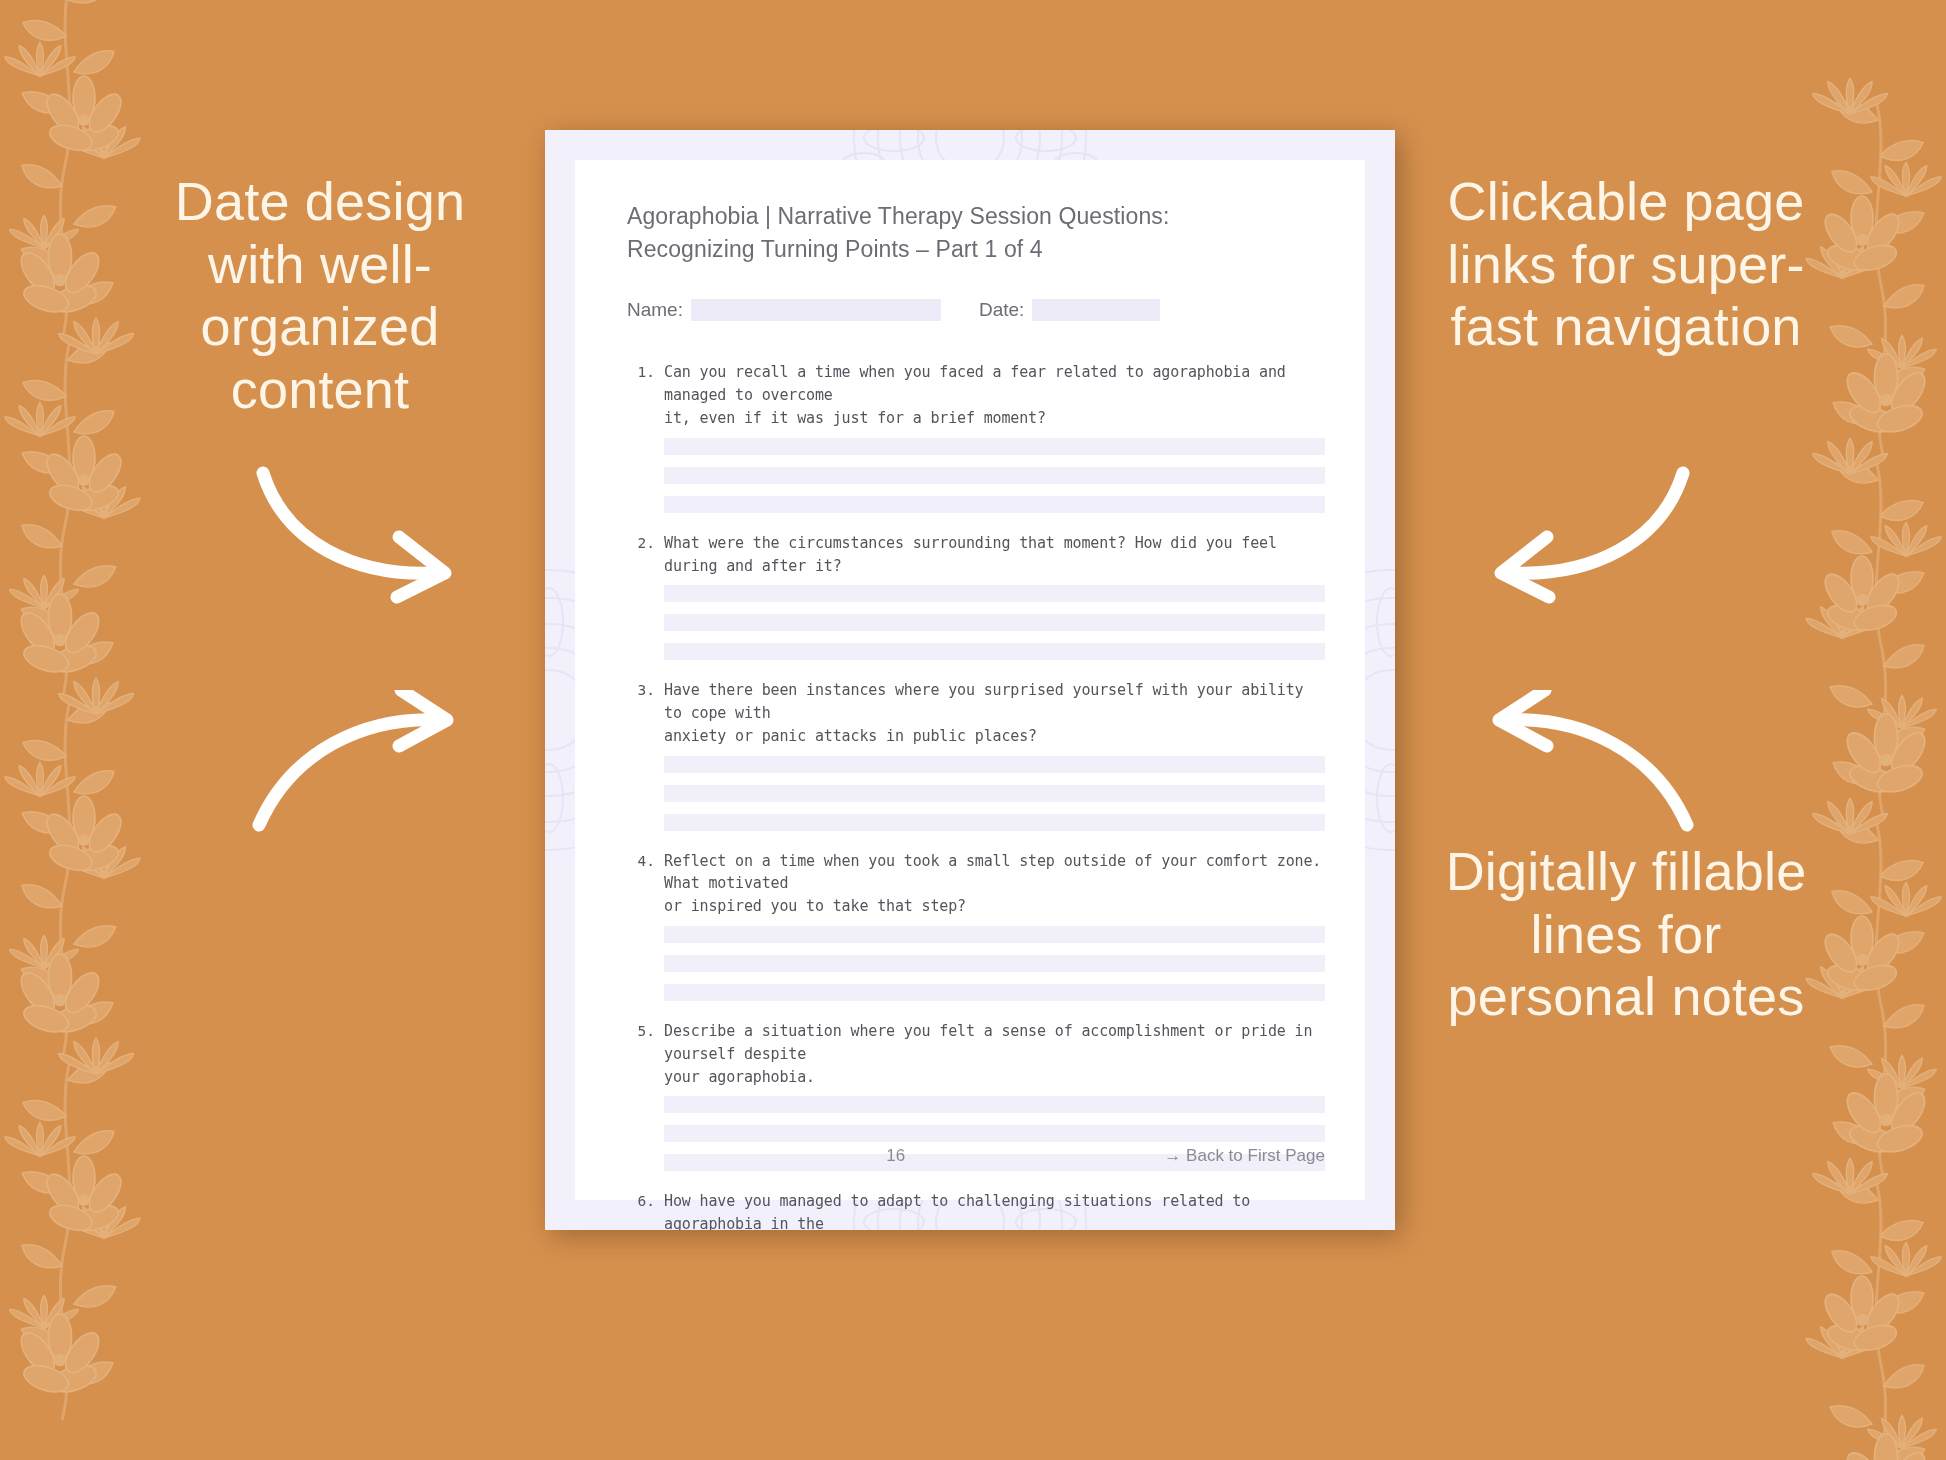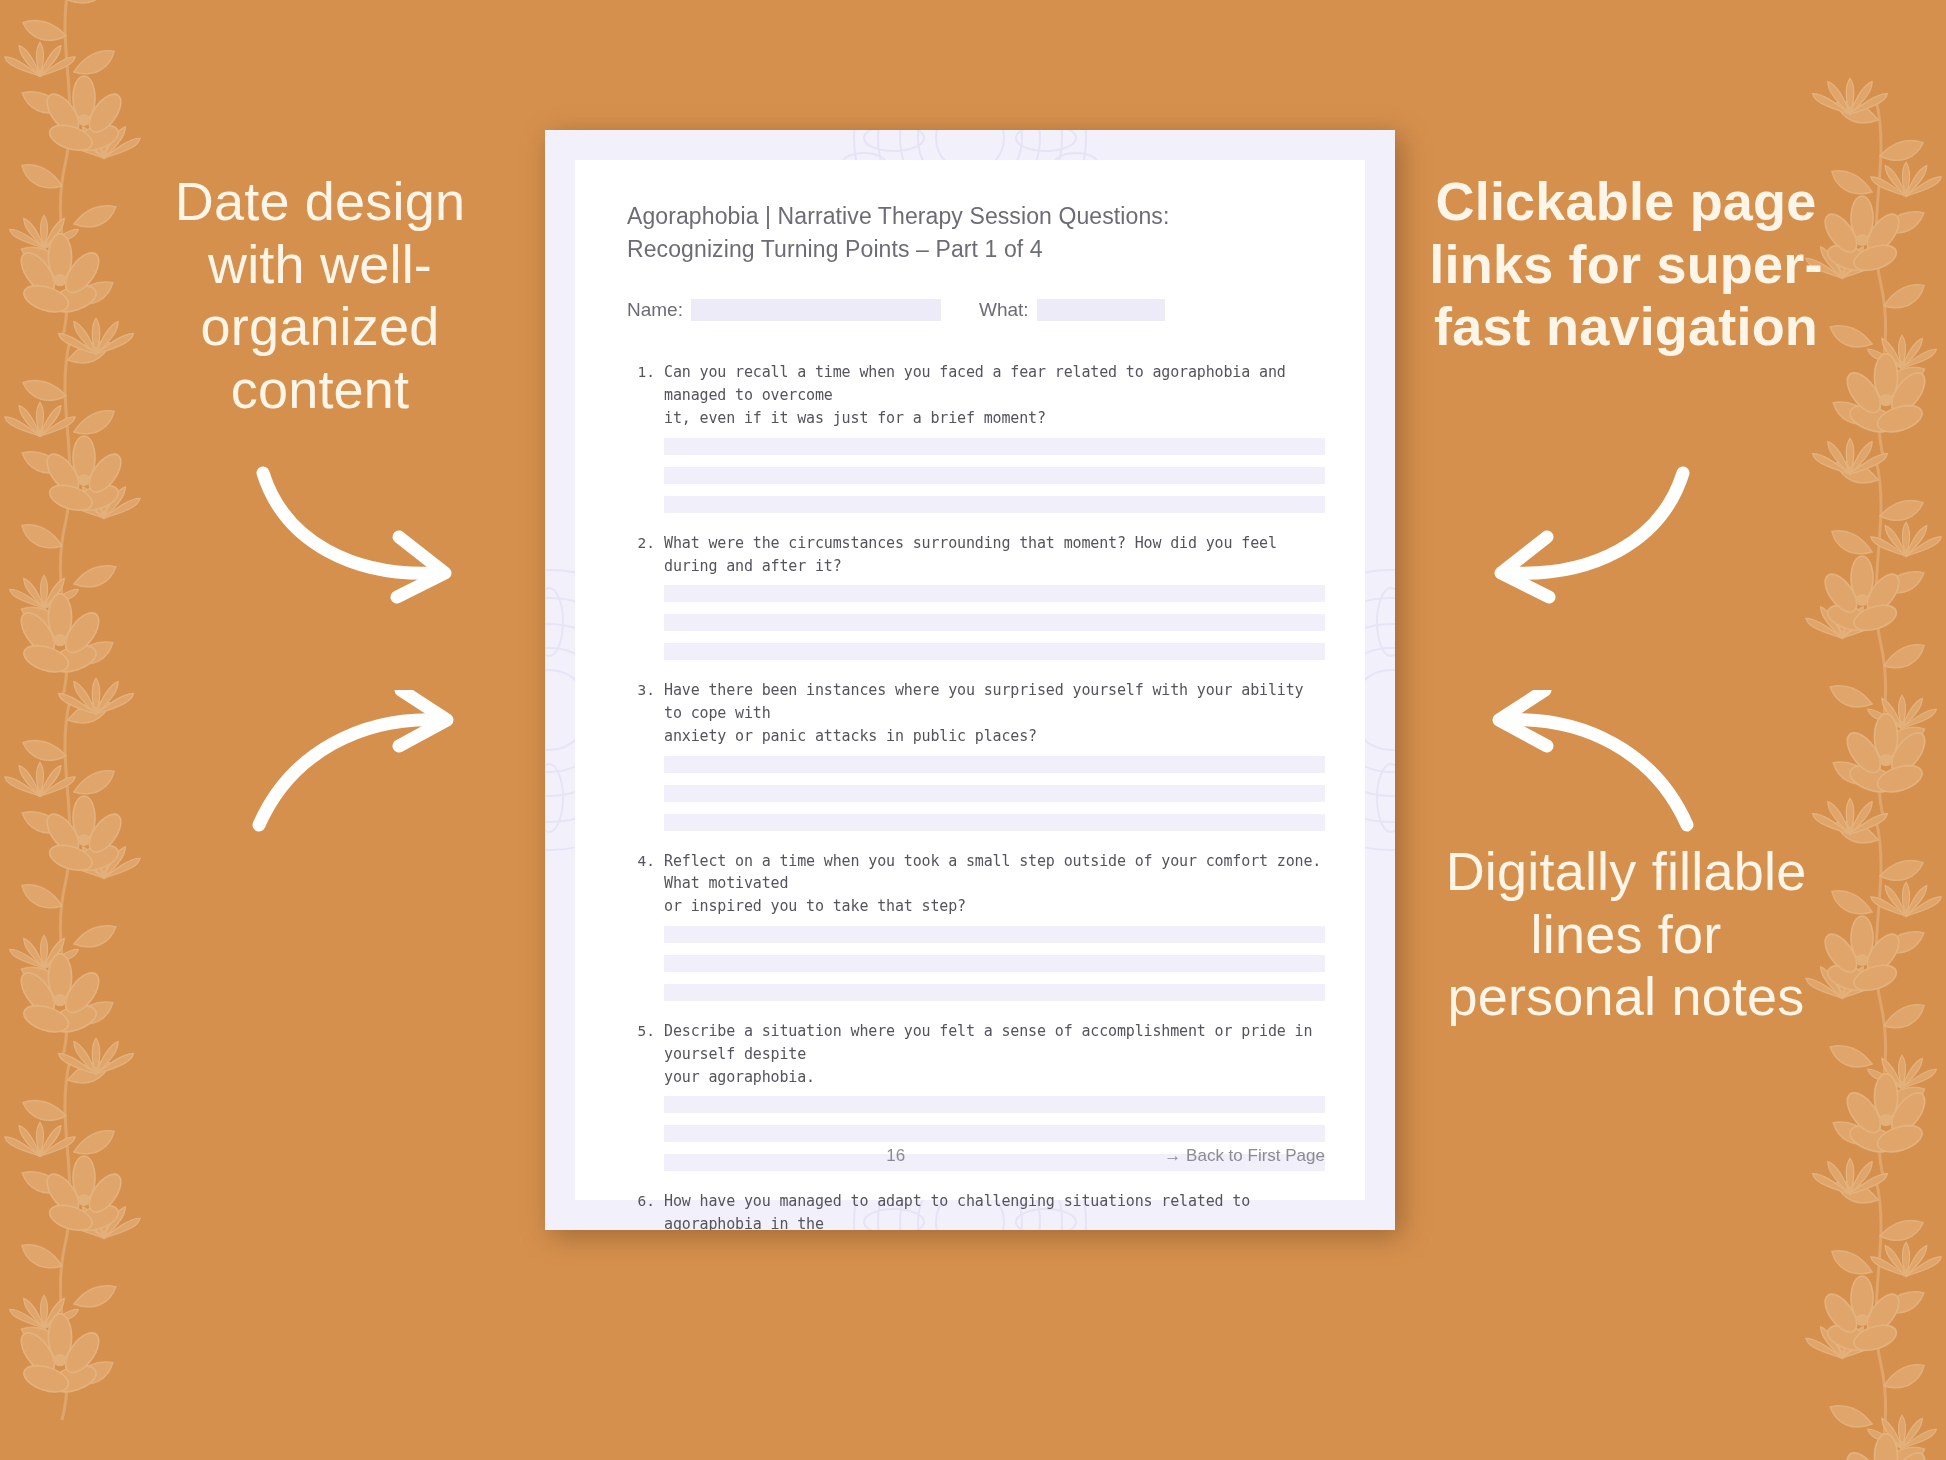--- a/index.html
+++ b/index.html
@@ -17,21 +17,21 @@
   .floral svg{position:absolute;left:0;top:0;}
 
   
   .promo{
     position:absolute;text-align:center;color:#fdf6e8;
     font-family:"Liberation Sans", sans-serif;
     font-size:54px;line-height:1.16;font-weight:400;letter-spacing:.2px;
   }
   .promo.tl{left:120px;top:170px;width:400px;}
   .promo.bl{left:120px;top:840px;width:400px;}
-  .promo.tr{right:120px;top:170px;width:400px;font-weight:bold;}
+  .promo.tr{right:120px;top:170px;width:400px;}
   .promo.br{right:120px;top:840px;width:400px;}
 
   
   .arrow{position:absolute;}
 
   
   .page-shadow{
     position:absolute;left:551px;top:136px;width:850px;height:1100px;
     background:rgba(90,55,25,.45);filter:blur(14px);border-radius:2px;
   }
@@ -310,21 +310,21 @@
 
         <div class="doc-title">
           <span>Agoraphobia | Narrative Therapy Session Questions:</span>
           <span class="l2">Recognizing Turning Points  – Part 1 of 4</span>
         </div>
 
         <div class="meta-row">
           <span class="meta-label">Name:</span>
           <span class="meta-blank name-blank"></span>
           <span class="meta-gap"></span>
-          <span class="meta-label">What:</span>
+          <span class="meta-label">Date:</span>
           <span class="meta-blank date-blank"></span>
         </div>
 
         <div class="qlist" id="qlist">
             <div class="q">
               <div class="qnum">1.</div>
               <div class="qbody">
                 <div class="qtext">Can you recall a time when you faced a fear related to agoraphobia and managed to overcome
 it, even if it was just for a brief moment?</div>
                 <div class="lines">

